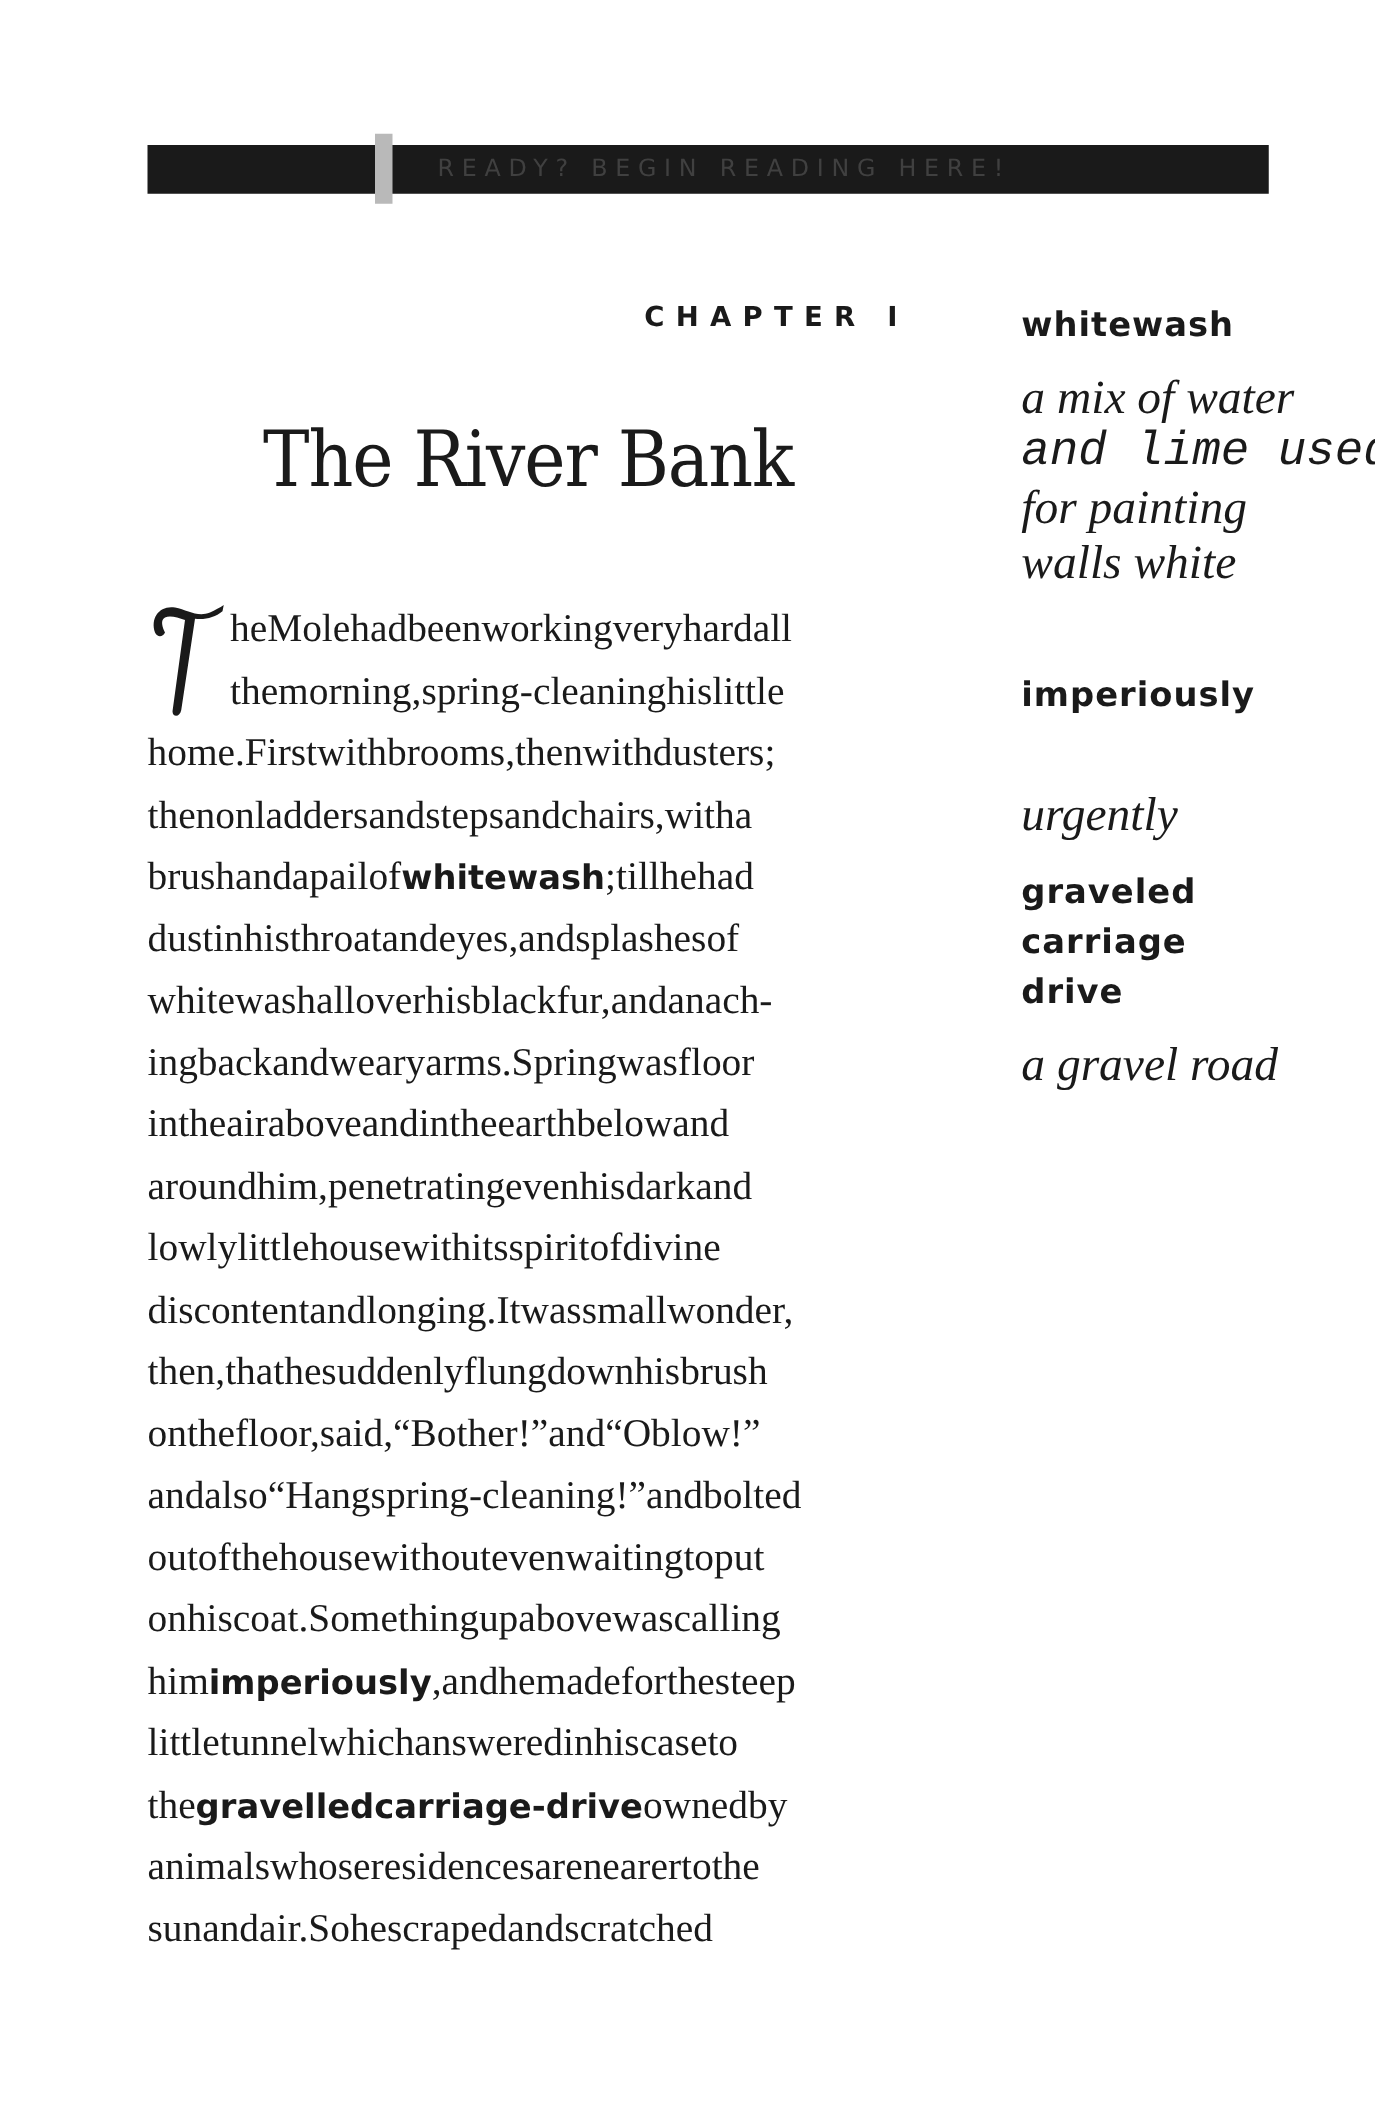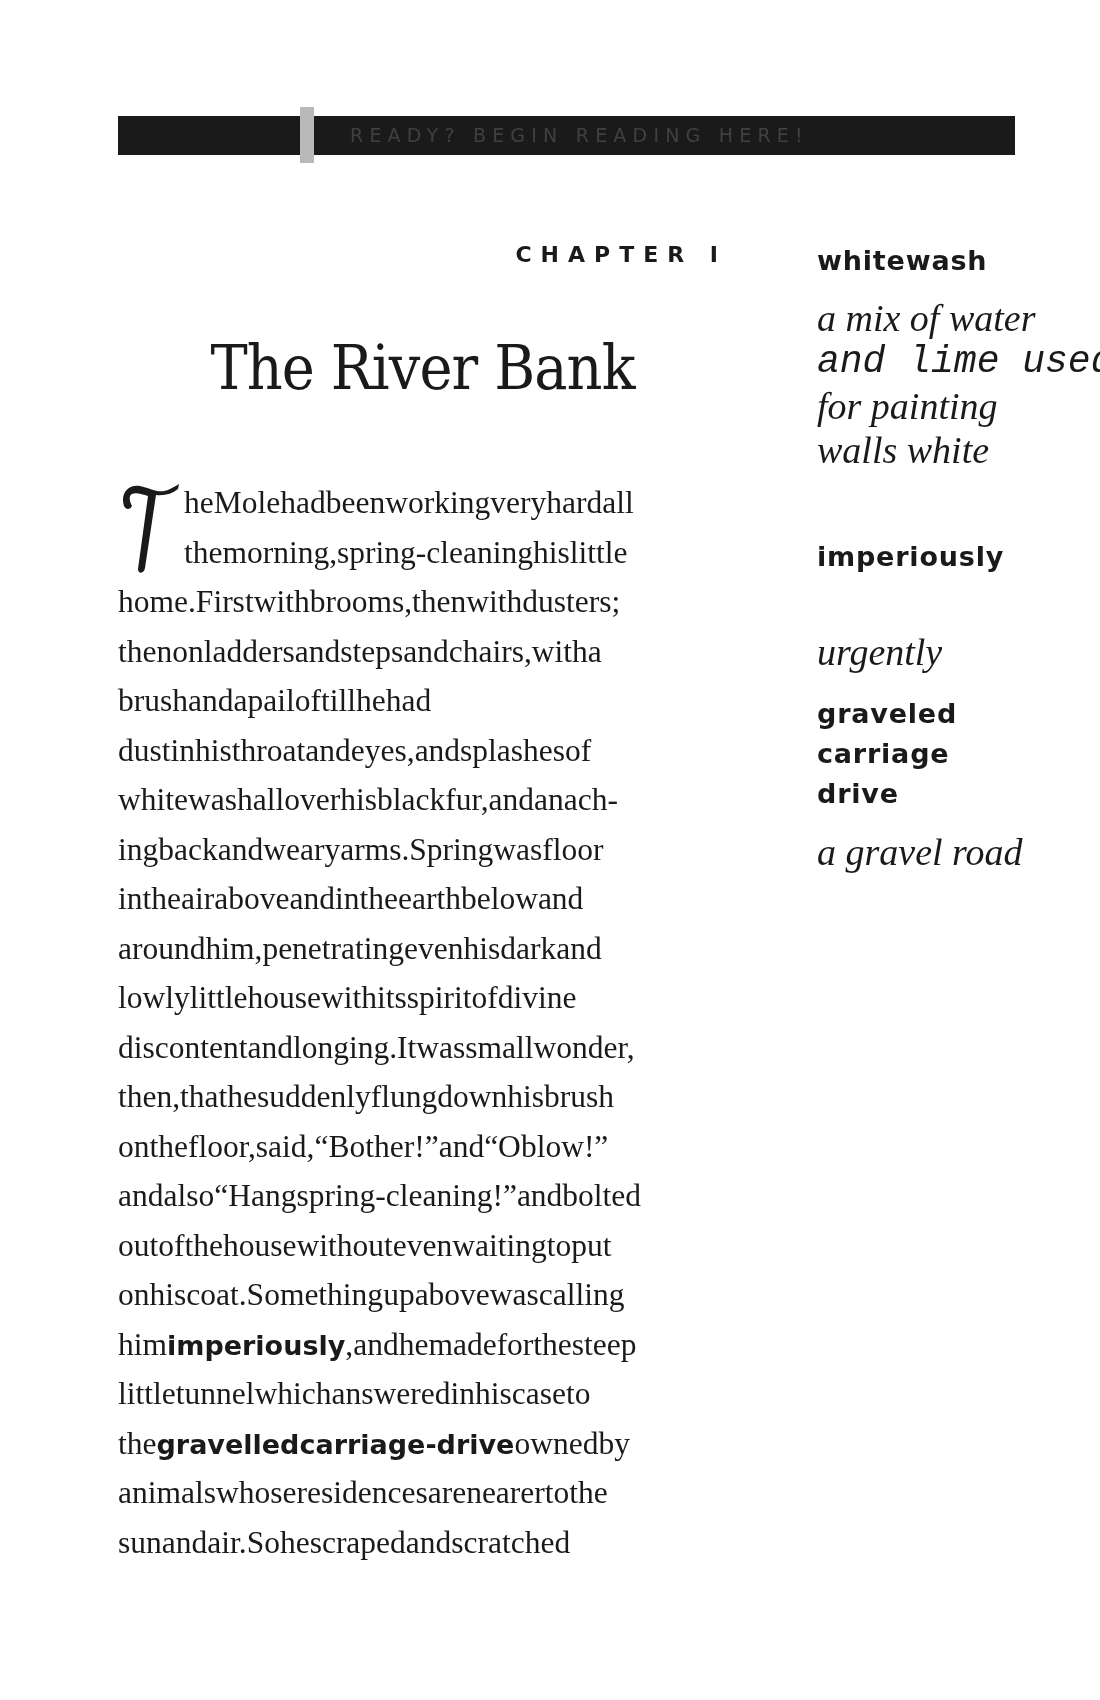--- a/index.html
+++ b/index.html
@@ -184,20 +184,21 @@
       <span class="w"><span>chairs,</span></span>
       <span class="w"><span>with</span></span>
       <span class="w"><span>a</span></span>
     </div>
     <div class="line">
       <span class="w"><span>brush</span></span>
       <span class="w"><span>and</span></span>
       <span class="w"><span>a</span></span>
       <span class="w"><span>pail</span></span>
       <span class="w"><span>of</span></span>
+      <span class="w"><span class="bold-term">whitewash</span><span>;</span></span>
       <span class="w"><span>till</span></span>
       <span class="w"><span>he</span></span>
       <span class="w"><span>had</span></span>
     </div>
     <div class="line">
       <span class="w"><span>dust</span></span>
       <span class="w"><span>in</span></span>
       <span class="w"><span>his</span></span>
       <span class="w"><span>throat</span></span>
       <span class="w"><span>and</span></span>

